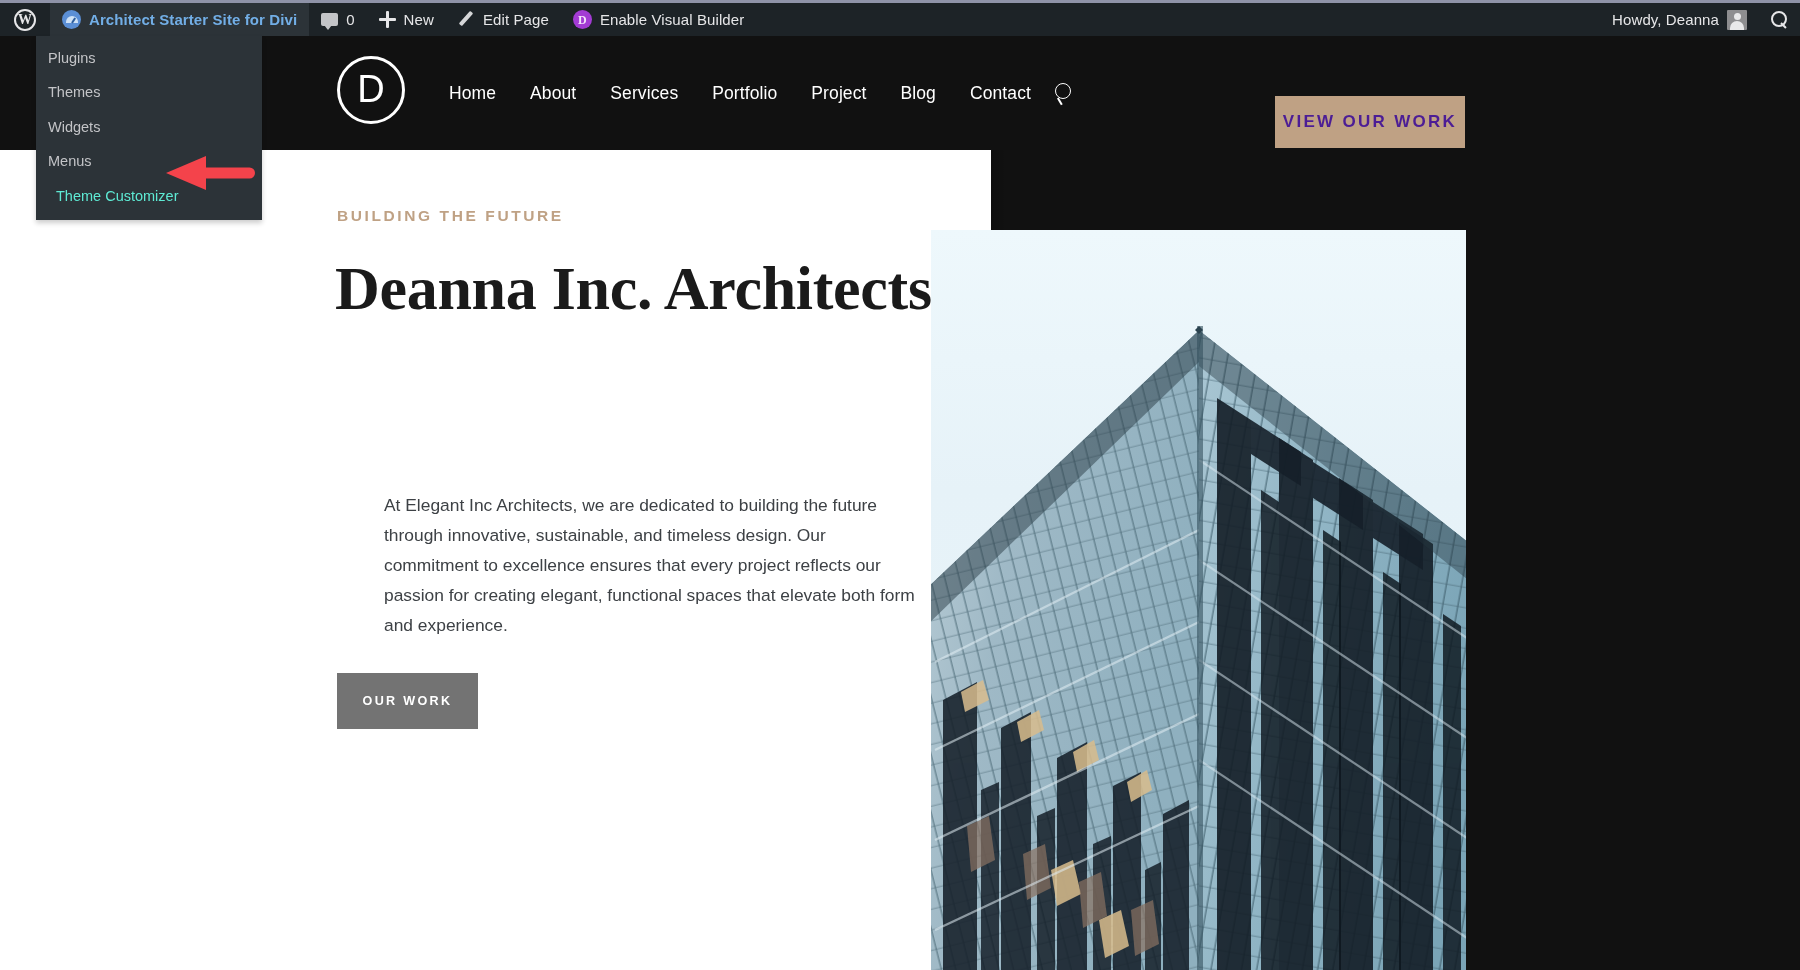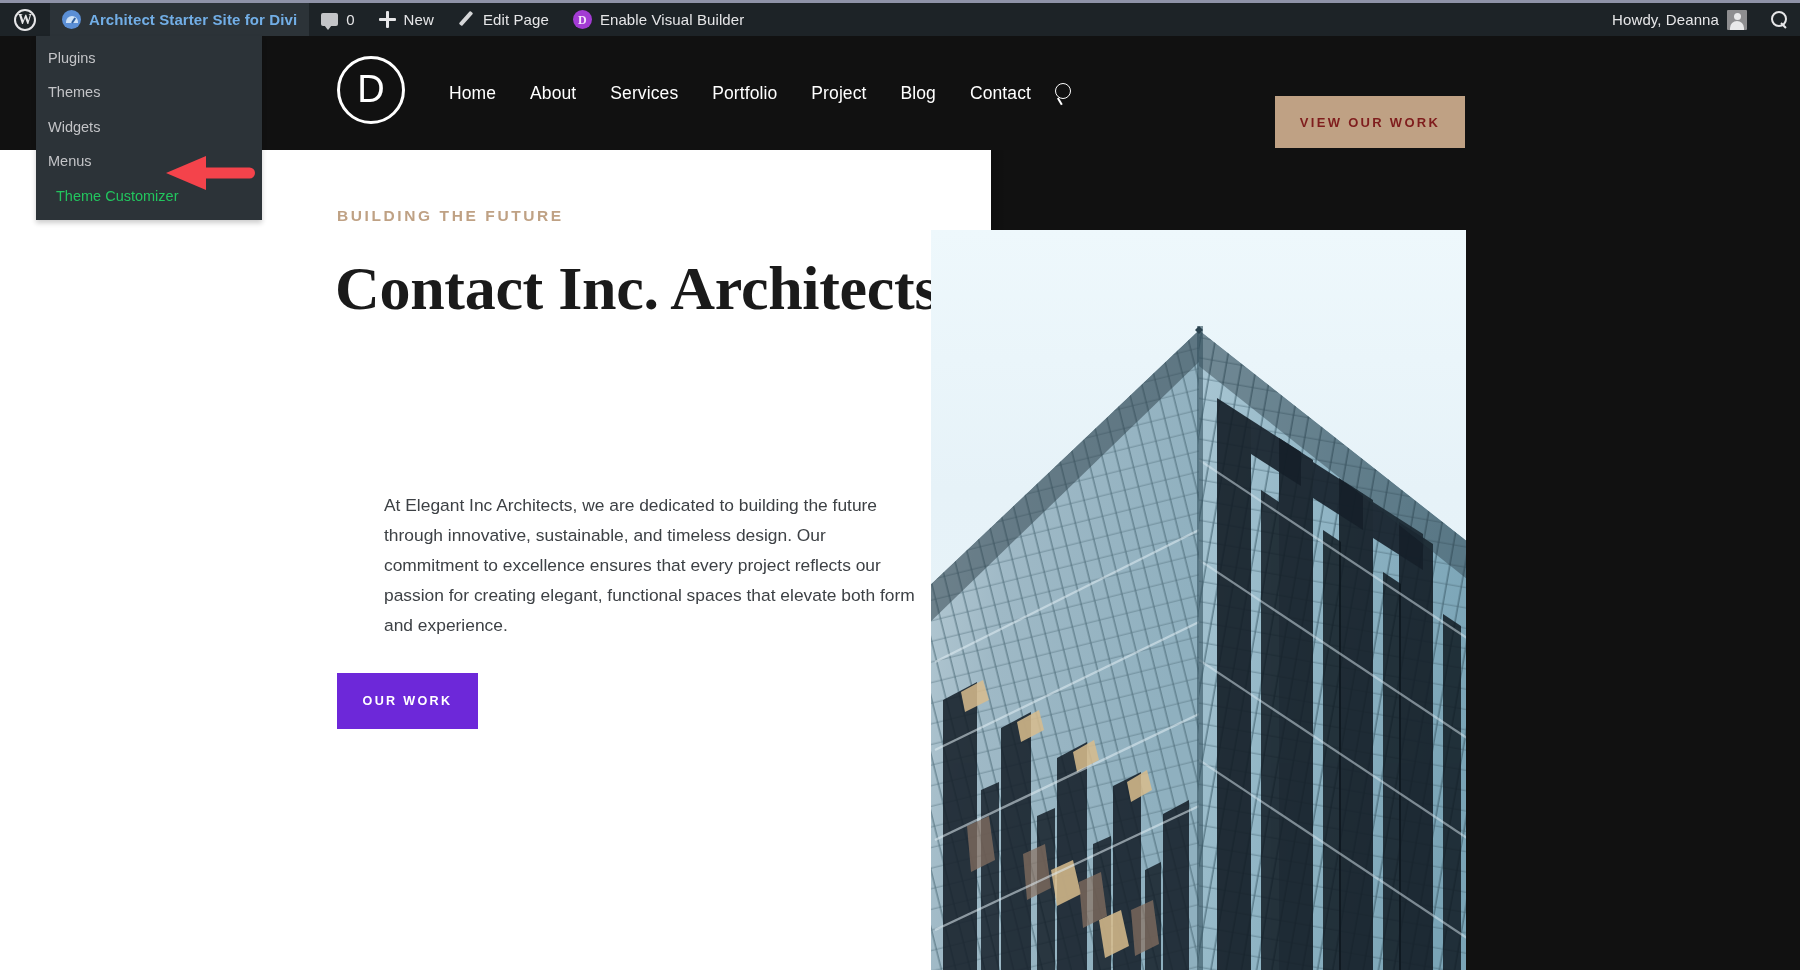--- a/index.html
+++ b/index.html
@@ -97,21 +97,21 @@
   
   #ab-dropdown{
     position:absolute; left:36px; top:36px; width:226px;
     background:#2c3338; z-index:70; padding:5px 0 7px 0;
     box-shadow:0 3px 5px rgba(0,0,0,.2);
   }
   .ab-sub{
     display:block; padding:6px 0 6px 12px; color:#c3c4c7;
     font-size:14.5px; line-height:1.55; white-space:nowrap;
   }
-  .ab-sub.is-target{ color:#22c55e;padding-left:20px; }
+  .ab-sub.is-target{ color:#5eead4;padding-left:20px; }
 
   
   #arrow{ position:absolute; left:160px; top:155px; width:100px; height:36px; z-index:90; }
 
   
   #siteheader{
     position:absolute; left:0; top:36px; width:1800px; height:114px;
     background:#111111; z-index:40;
   }
   #logo{
@@ -140,21 +140,21 @@
   }
   .nav-search::after{
     content:"";position:absolute;left:4px;top:15px;width:8px;height:1.6px;
     background:#ffffff;transform:rotate(60deg);transform-origin:left center;
   }
   #cta-header{
     position:absolute; left:1275px; top:60px; width:190px; height:52px;
     background:#bfa184; display:flex; align-items:center; justify-content:center;
   }
   #cta-header span{
-    color:#7f1d1d; font-size:13px; letter-spacing:2.3px; font-weight:600;
+    color:#4c1d95; font-size:17px; letter-spacing:2.3px; font-weight:600;
   }
 
   
   #panel{
     position:absolute; left:0; top:150px; width:991px; height:820px;
     background:#ffffff; z-index:20;
   }
   #eyebrow{
     position:absolute; left:337px; top:207px;
     color:#bfa184; font-size:15.5px; letter-spacing:2.6px; font-weight:700;
@@ -164,21 +164,21 @@
     position:absolute; left:335px; top:255px; z-index:30;
     font-family:"Liberation Serif", serif; font-size:62px; color:#1a1a1a;
     letter-spacing:-.3px; line-height:1.08; white-space:nowrap;
   }
   #bodytext{
     position:absolute; left:337px; top:490px; width:540px; z-index:30;
     color:#3d4145; font-size:17.4px; line-height:30px;margin-left:47px;
   }
   #cta-main{
     position:absolute; left:337px; top:673px; width:141px; height:56px;
-    background:#6d28d9; display:flex; align-items:center; justify-content:center;
+    background:#737373; display:flex; align-items:center; justify-content:center;
     z-index:30;
   }
   #cta-main span{
     color:#ffffff; font-size:12.6px; letter-spacing:2.3px; font-weight:600;
   }
 
   
   #photo{
     position:absolute; left:931px; top:230px; width:535px; height:740px;
     z-index:30; overflow:hidden;
@@ -263,21 +263,21 @@
   </nav>
   <div id="cta-header">
     <span>VIEW OUR WORK</span>
   </div>
 </div>
 
 <div class="edge-shadow-right"></div>
 <div id="panel"></div>
 
 <div id="eyebrow">BUILDING THE FUTURE</div>
-<h1 id="headline">Contact Inc. Architects</h1>
+<h1 id="headline">Deanna Inc. Architects</h1>
 <p id="bodytext">At Elegant Inc Architects, we are dedicated to building the future through innovative, sustainable, and timeless design. Our commitment to excellence ensures that every project reflects our passion for creating elegant, functional spaces that elevate both form and experience.</p>
 <div id="cta-main">
   <span>OUR WORK</span>
 </div>
 
 <div id="photo">
   <svg viewBox="0 0 535 740" preserveAspectRatio="none">
     <defs>
       <linearGradient id="sky" x1="0" y1="0" x2="0" y2="1">
         <stop offset="0" stop-color="#eef8fc"></stop>

